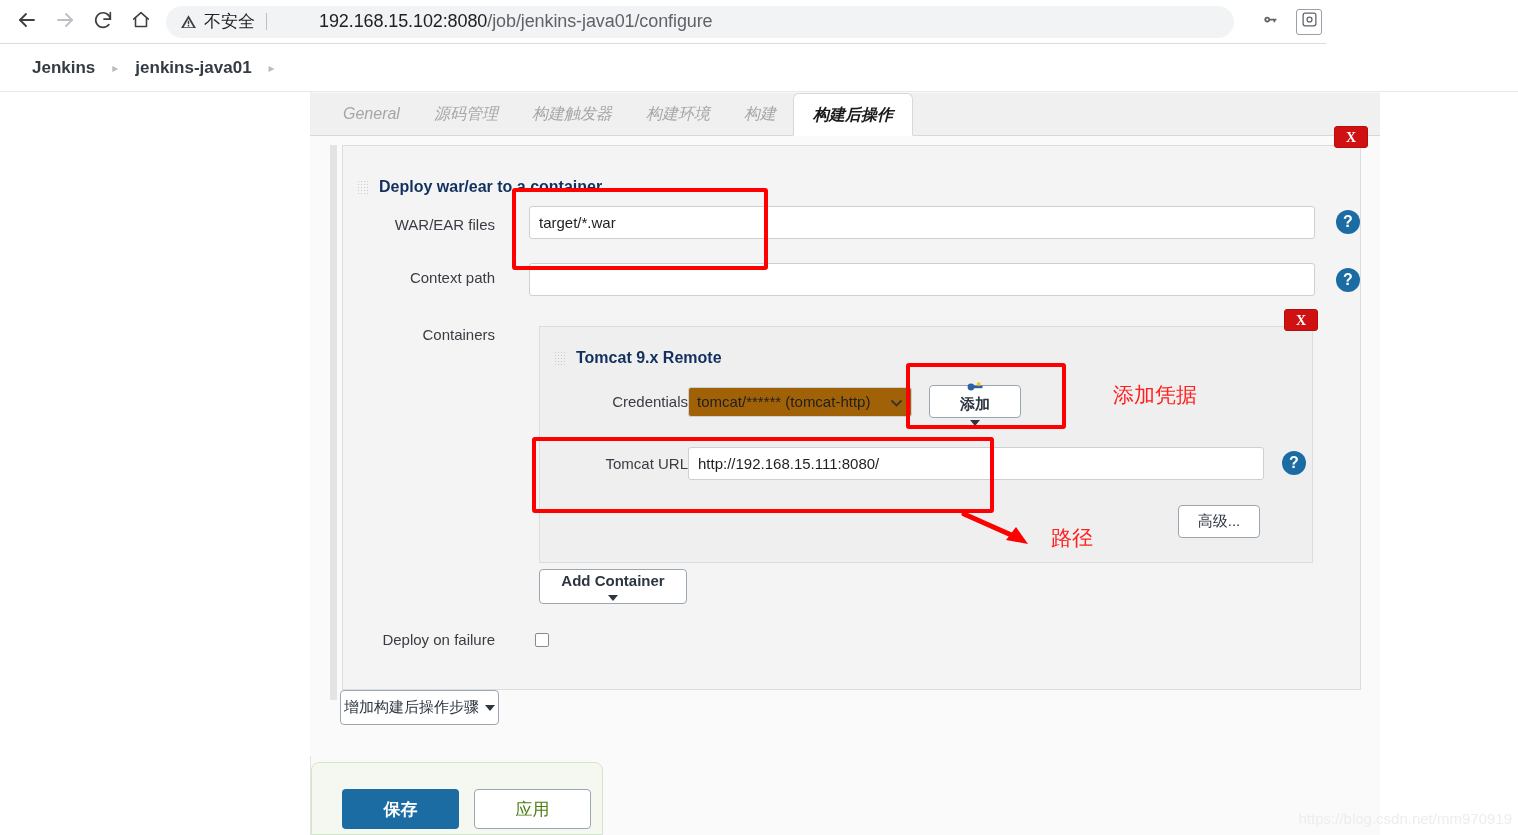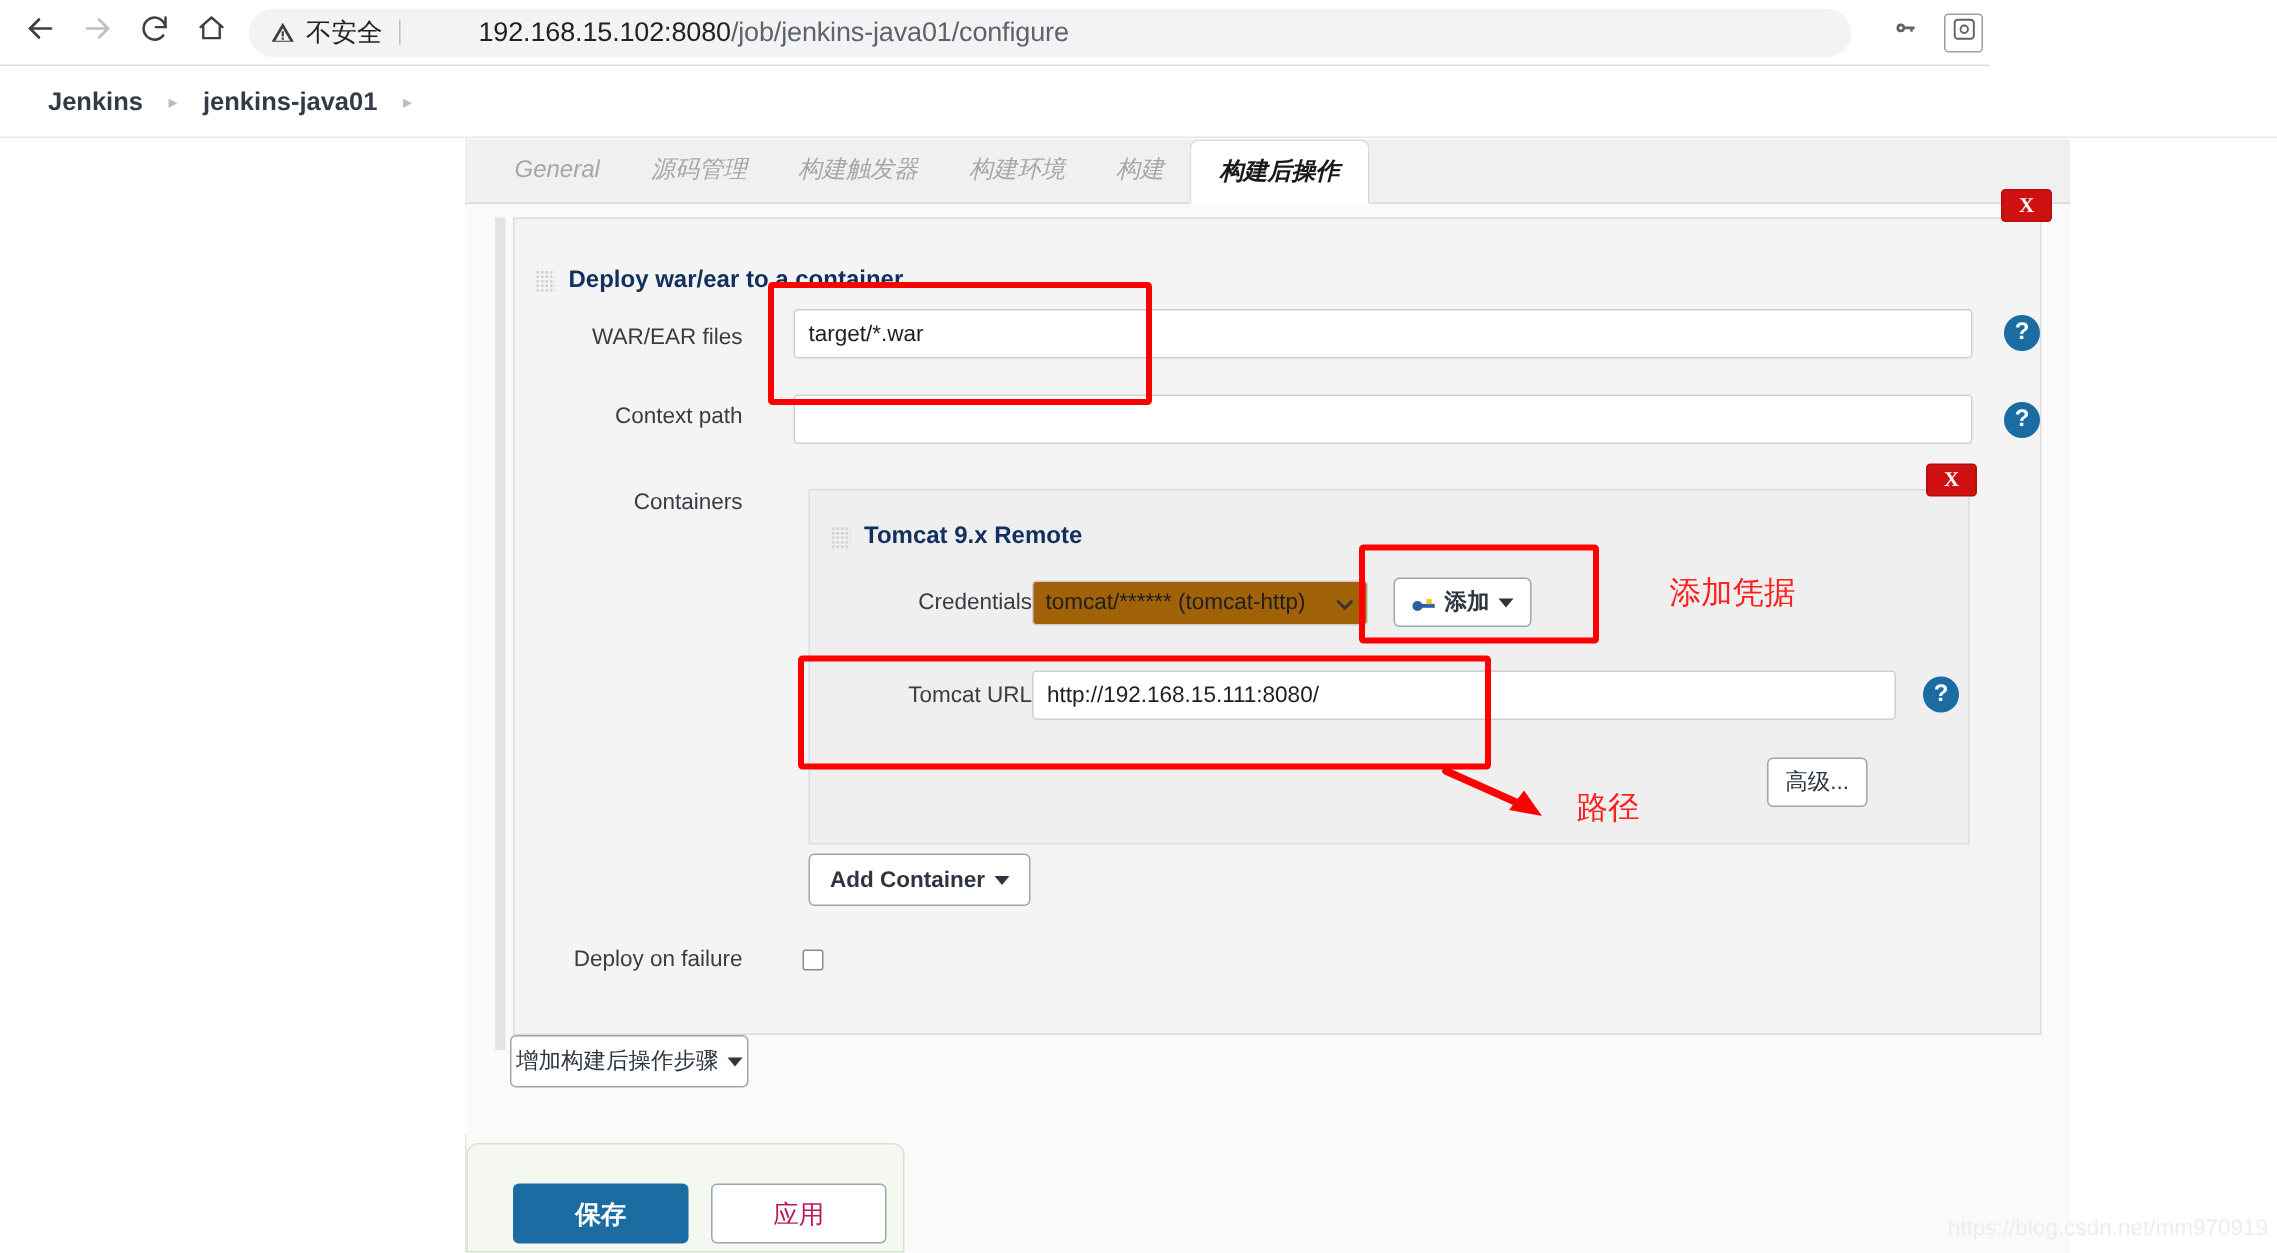--- a/index.html
+++ b/index.html
@@ -265,21 +265,21 @@
     background: #ffffff;
     border: 1px solid #9aa7b0;
     border-radius: 4px;
     font-size: 15px;
     color: #2c3540;
     display: flex; align-items: center; justify-content: center;
     gap: 6px;
     cursor: pointer;
     white-space: nowrap;
   }
-  .btn.bold { font-weight: bold; }
+  .btn.bold { font-weight: bold; flex-direction: column; }
   .key-icon {
     display: inline-block;
     width: 16px; height: 11px;
     position: relative;
   }
   .caret {
     display: inline-block;
     width: 0; height: 0;
     border-left: 5px solid transparent;
     border-right: 5px solid transparent;
@@ -313,21 +313,21 @@
     font-size: 17px; font-weight: bold;
     border: none; border-radius: 4px;
     display: flex; align-items: center; justify-content: center;
     cursor: pointer;
   }
   .btn-apply {
     position: absolute;
     left: 162px; top: 26px;
     width: 117px; height: 40px;
     background: #ffffff;
-    color: #be185d;
+    color: #4d7c0f;
     font-size: 17px;
     border: 1px solid #9aa7b0;
     border-radius: 4px;
     display: flex; align-items: center; justify-content: center;
     cursor: pointer;
   }
 
   
   .ann-box {
     position: absolute;
@@ -485,21 +485,21 @@
             </svg>
         </span>
         <span>添加</span>
         <span class="caret"></span>
       </div>
 
       <div class="row-label" style="left:18px; top:128px; width:130px;">Tomcat URL</div>
       <div class="txtinput" style="left:148px; top:120px; width:576px;">http://192.168.15.111:8080/</div>
       <div class="help-icon" style="left:742px; top:124px;">?</div>
 
-      <div class="btn" style="left:638px; top:178px; width:67px; height:33px;">高级...</div>
+      <div class="btn" style="left:638px; top:178px; width:82px; height:33px;">高级...</div>
     </div>
 
     <div class="btn bold" style="left:196px; top:423px; width:148px; height:35px;">
       <span>Add Container</span>
       <span class="caret"></span>
     </div>
 
     <div class="row-label" style="left:24px; top:485px; width:128px;">Deploy on failure</div>
     <div class="checkbox" style="left:192px; top:487px;"></div>
   </div>

